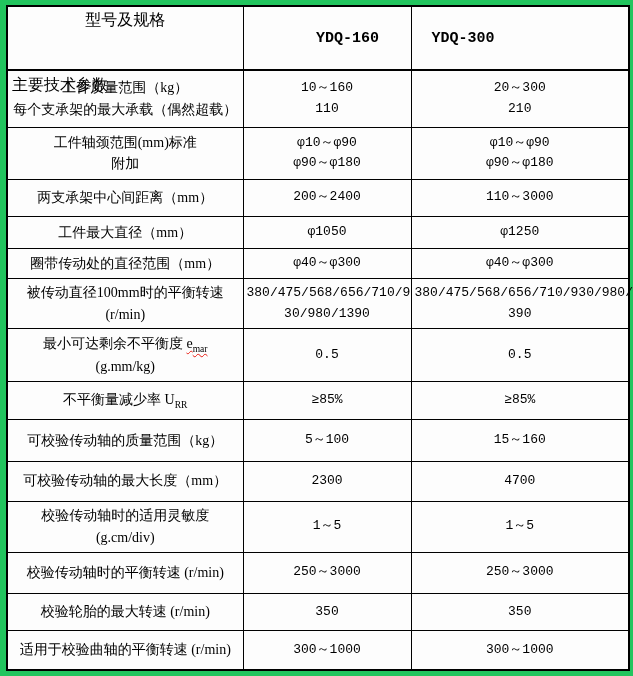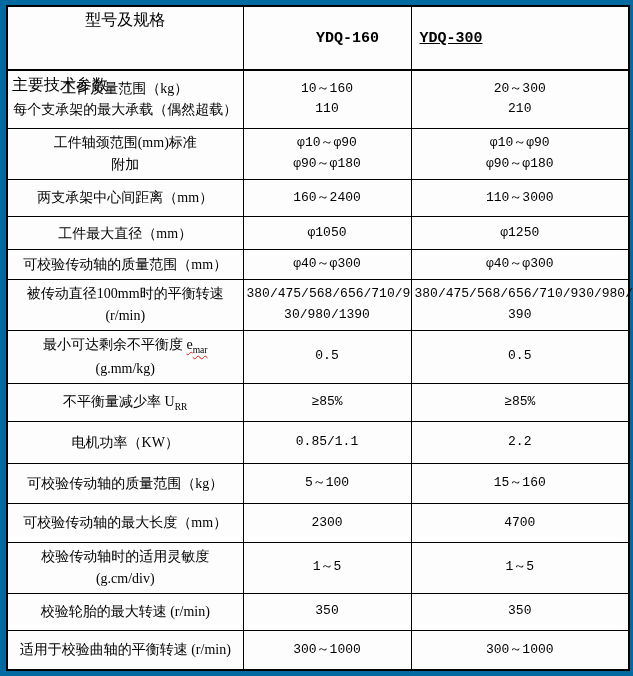--- a/index.html
+++ b/index.html
@@ -6,21 +6,21 @@
   body{
     width:633px;height:676px;
     background:#ffffff;
     font-family:"Liberation Serif","DejaVu Serif",serif;
     color:#000;
   }
   .page{
     box-sizing:border-box;
     width:633px;height:676px;
     padding:5px 5px 5px 6px;
-    background:#0369a1;
+    background:#22c55e;
   }
   table.spec{
     border-collapse:collapse;
     table-layout:fixed;
     width:622px;height:666px;
     background:#fdfdfd;
     border:2px solid #000;
   }
   col.c1{width:236px;}
   col.c2{width:168px;}
@@ -38,21 +38,21 @@
     display:flex;flex-direction:column;justify-content:space-between;
     height:58px;padding:3px 4px 1px 4px;
   }
   .corner-top{text-align:center;font-size:16px;}
   .corner-bottom{text-align:left;font-size:16px;margin-top:44px;}
   th.model{
     font-family:"Liberation Mono","DejaVu Sans Mono",monospace;
     font-weight:bold;font-size:15px;
   }
   .model-center{text-align:center;}
-  .model-left{text-align:left;padding-left:8px;text-decoration:underline;}
+  .model-left{text-align:left;padding-left:20px;}
   td.label-cell{
     text-align:center;
     font-size:14px;
     line-height:1.55;
   }
   td.value-cell{
     text-align:center;
     font-family:"Liberation Mono","DejaVu Sans Mono",monospace;
     font-size:13px;
     line-height:1.6;
@@ -119,33 +119,33 @@
             <div class="line"><span>工件轴颈范围(mm)标准</span></div>
             <div class="line"><span>附加</span></div>
           </td>
           <td class="value-cell">φ10～φ90<br>φ90～φ180</td>
           <td class="value-cell">φ10～φ90<br>φ90～φ180</td>
         </tr>
         <tr>
           <td class="label-cell">
             <div class="line"><span>两支承架中心间距离（mm）</span></div>
           </td>
-          <td class="value-cell">160～2400</td>
+          <td class="value-cell">200～2400</td>
           <td class="value-cell">110～3000</td>
         </tr>
         <tr>
           <td class="label-cell">
             <div class="line"><span>工件最大直径（mm）</span></div>
           </td>
           <td class="value-cell">φ1050</td>
           <td class="value-cell">φ1250</td>
         </tr>
         <tr>
           <td class="label-cell">
-            <div class="line"><span>可校验传动轴的质量范围（mm）</span></div>
+            <div class="line"><span>圈带传动处的直径范围（mm）</span></div>
           </td>
           <td class="value-cell">φ40～φ300</td>
           <td class="value-cell">φ40～φ300</td>
         </tr>
         <tr>
           <td class="label-cell">
             <div class="line"><span>被传动直径100mm时的平衡转速</span></div>
             <div class="line"><span>(r/min)</span></div>
           </td>
           <td class="value-cell">380/475/568/656/710/9<br>30/980/1390</td>
@@ -161,46 +161,46 @@
         </tr>
         <tr>
           <td class="label-cell">
             <div class="line"><span>不平衡量减少率 U</span><sub>RR</sub></div>
           </td>
           <td class="value-cell">≥85%</td>
           <td class="value-cell">≥85%</td>
         </tr>
         <tr>
           <td class="label-cell">
-            <div class="line"><span>电机功率（KW）</span></div>
-          </td>
-          <td class="value-cell">0.85/1.1</td>
-          <td class="value-cell">2.2</td>
-        </tr>
-        <tr>
-          <td class="label-cell">
             <div class="line"><span>可校验传动轴的质量范围（kg）</span></div>
           </td>
           <td class="value-cell">5～100</td>
           <td class="value-cell">15～160</td>
         </tr>
         <tr>
           <td class="label-cell">
             <div class="line"><span>可校验传动轴的最大长度（mm）</span></div>
           </td>
           <td class="value-cell">2300</td>
           <td class="value-cell">4700</td>
         </tr>
         <tr>
           <td class="label-cell">
             <div class="line"><span>校验传动轴时的适用灵敏度</span></div>
             <div class="line"><span>(g.cm/div)</span></div>
           </td>
           <td class="value-cell">1～5</td>
           <td class="value-cell">1～5</td>
+        </tr>
+        <tr>
+          <td class="label-cell">
+            <div class="line"><span>校验传动轴时的平衡转速 (r/min)</span></div>
+          </td>
+          <td class="value-cell">250～3000</td>
+          <td class="value-cell">250～3000</td>
         </tr>
         <tr>
           <td class="label-cell">
             <div class="line"><span>校验轮胎的最大转速 (r/min)</span></div>
           </td>
           <td class="value-cell">350</td>
           <td class="value-cell">350</td>
         </tr>
         <tr>
           <td class="label-cell">

